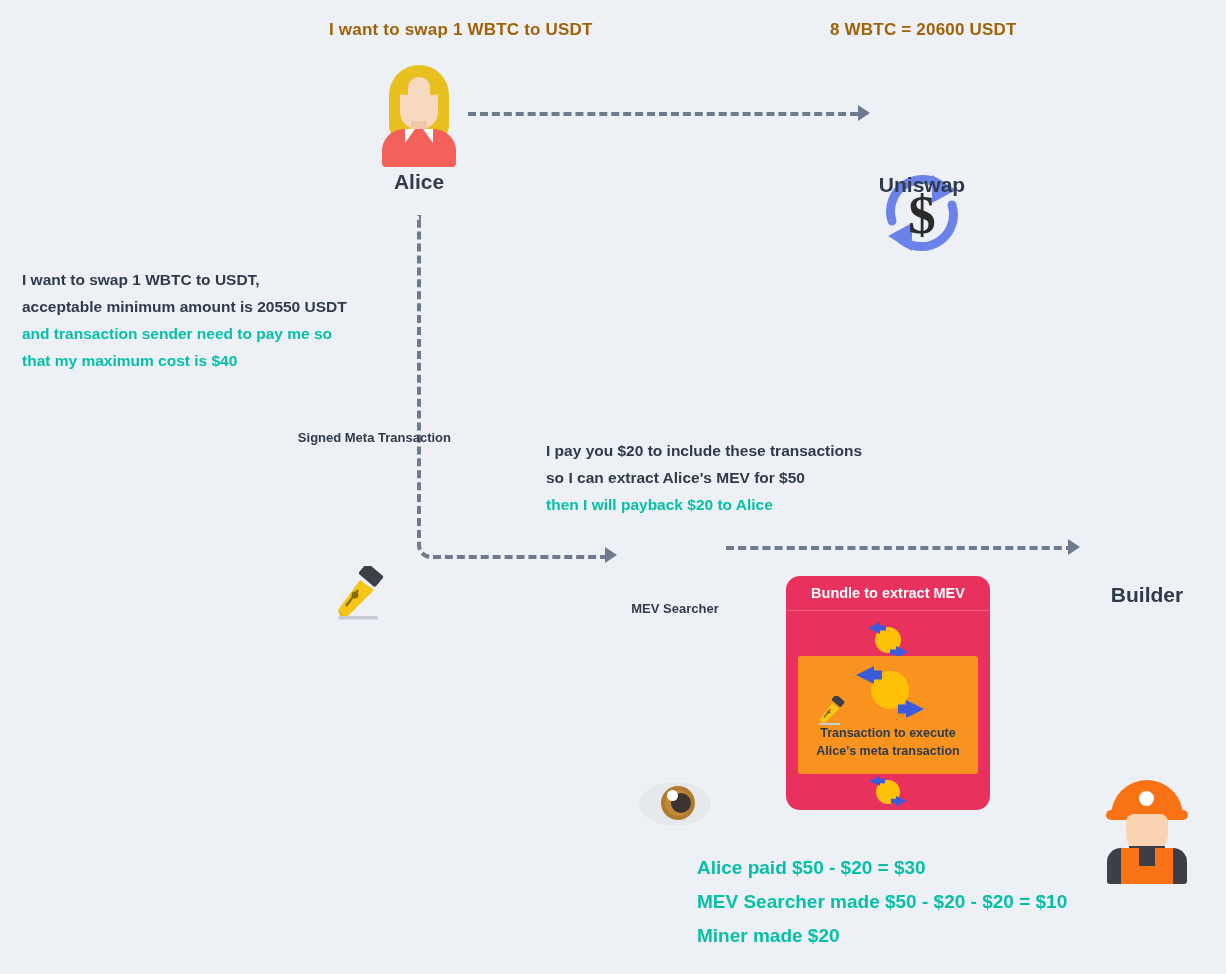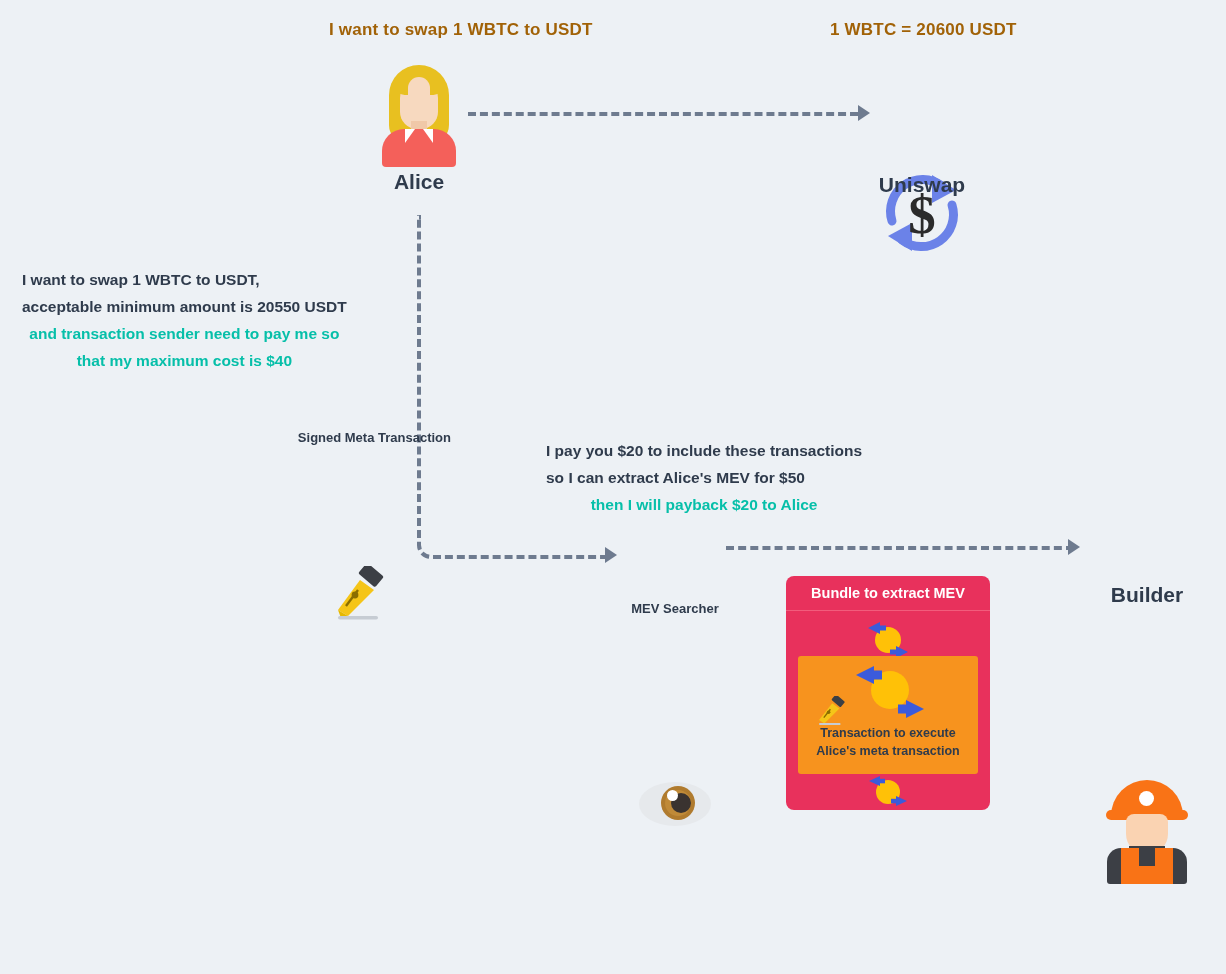--- a/index.html
+++ b/index.html
@@ -16,21 +16,21 @@
 
   
   .hdr{
     font-size:17px;font-weight:bold;color:#a16207;letter-spacing:.2px;white-space:nowrap;
   }
   .name{
     font-size:21px;font-weight:bold;color:#2f3b4c;text-align:center;white-space:nowrap;
   }
   .name.sm{font-size:13px;}
   .speech{font-size:15.5px;font-weight:bold;color:#2f3b4c;line-height:27px;white-space:nowrap;}
-  .speech .teal{color:#06bfa9;display:block;text-align:center;}
+  .speech .teal{color:#06bfa9;display:block;}
   .speech .dark{display:block;}
   .summary{font-size:19px;font-weight:bold;color:#06bfa9;line-height:34px;white-space:nowrap;}
 
   
   .dash-h{
     height:0;border-top:4px dashed #6e7b8f;
   }
   .arrow-r{
     width:0;height:0;
     border-top:8px solid transparent;
@@ -77,21 +77,21 @@
   .builder .shirt{position:absolute;left:2px;top:68px;width:80px;height:36px;background:#3c3f45;border-radius:14px 14px 3px 3px;}
   .builder .vestL{position:absolute;left:16px;top:68px;width:18px;height:36px;background:#f97316;}
   .builder .vestR{position:absolute;left:50px;top:68px;width:18px;height:36px;background:#f97316;}
   .builder .vestC{position:absolute;left:34px;top:86px;width:16px;height:18px;background:#f97316;}
   .builder .collar{position:absolute;left:24px;top:66px;width:36px;height:20px;background:#3c3f45;border-radius:0 0 18px 18px;}
 
   
   .bundle{
     position:absolute;
     background:#e8315c;
-    border-radius:8px;
+    border-radius:14px;
     overflow:hidden;
   }
   .bundle-title{
     color:#fff;font-size:14.5px;font-weight:bold;text-align:center;
     padding:9px 0 9px;
     border-bottom:1.5px solid #f25c7c;
     white-space:nowrap;
   }
   .inner-box{
     position:absolute;background:#f7931e;border-radius:3px;
@@ -102,21 +102,21 @@
     line-height:18px;
   }
 </style>
 </head>
 <body>
 
 <div class="stage">
 
   <div class="abs hdr" style="left:329px;top:20px;">I want to swap 1 WBTC to USDT</div>
 
-  <div class="abs hdr" style="left:830px;top:20px;">1 WBTC = 20600 USDT</div>
+  <div class="abs hdr" style="left:830px;top:20px;">8 WBTC = 20600 USDT</div>
 
   <div class="abs alice" style="left:381px;top:63px;">
     <div class="hair-back"></div>
     <div class="face"></div>
     <div class="fringe"></div>
     <div class="neck"></div>
     <div class="body"></div>
     <div class="collarL"></div>
     <div class="collarR"></div>
   </div>
@@ -231,14 +231,19 @@
       <svg class="abs" style="left:66px;top:200px;" width="72" height="32" viewBox="0 0 72 32">
         <circle cx="36" cy="16" r="12" fill="#ffc107"></circle>
         <polygon points="28,0 17,5 28,10" fill="#3b5bdb"></polygon>
         <rect x="24" y="2.8" width="9" height="4.5" fill="#3b5bdb"></rect>
         <polygon points="44,30 55,25 44,20" fill="#3b5bdb"></polygon>
         <rect x="39" y="22.8" width="9" height="4.5" fill="#3b5bdb"></rect>
       </svg>
     </div>
   </div>
 
+  <div class="abs summary" style="left:697px;top:851px;">
+    <div>Alice paid $50 - $20 = $30</div>
+    <div>MEV Searcher made $50 - $20 - $20 = $10</div>
+    <div>Miner made $20</div>
+  </div>
 
 </div>
 
 </body></html>

